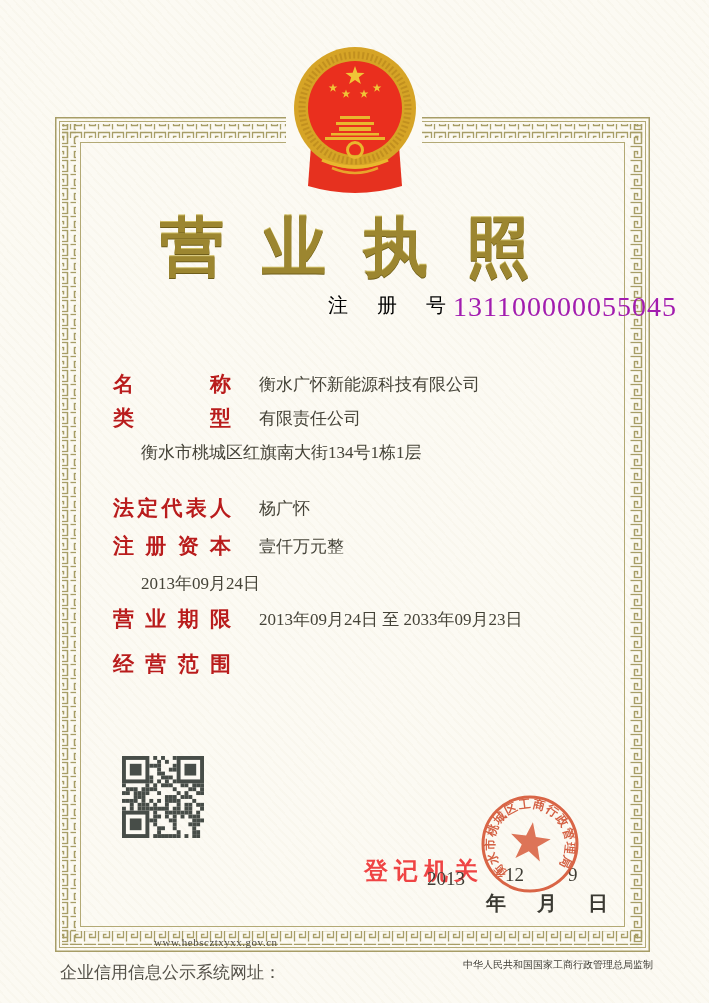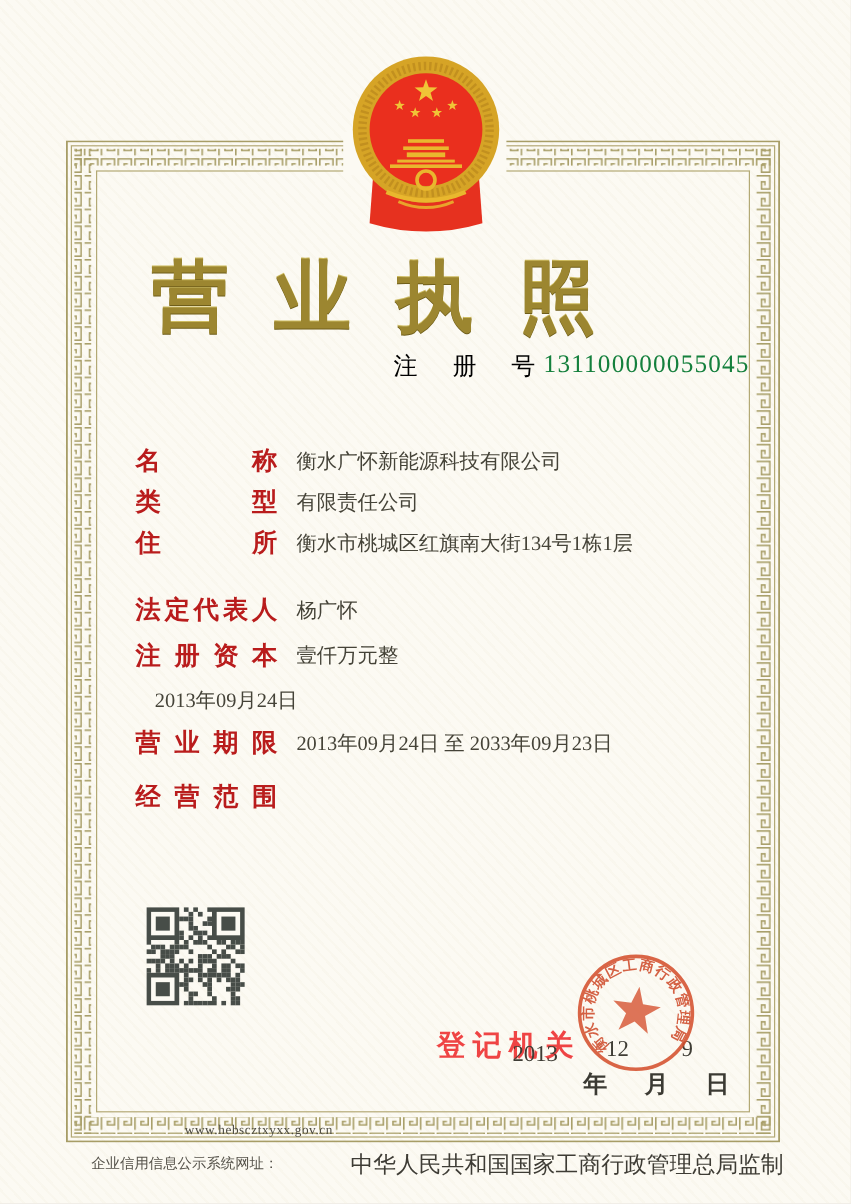--- a/index.html
+++ b/index.html
@@ -7,39 +7,39 @@
     position:relative; width:709px; height:1003px; margin:0 auto;
     background:#fcfaf3; overflow:hidden;
     font-family:"Liberation Serif","DejaVu Serif",serif; color:#3b3a33;
   }
   .texture{position:absolute; inset:0; z-index:0; pointer-events:none;
     background:repeating-linear-gradient(47deg, rgba(200,188,140,0.05) 0 2px, rgba(0,0,0,0) 2px 7px);}
   .frame{position:absolute; left:55px; top:117px; z-index:1;}
   .emblem-mask{position:absolute; left:286px; top:110px; width:136px; height:36px; background:#fcfaf3; z-index:5;}
   .emblem{position:absolute; left:292px; top:46px; z-index:6;}
   .title{
-    position:absolute; top:204px; left:0; width:642px; text-align:center; z-index:4;
+    position:absolute; top:204px; left:0; width:709px; text-align:center; z-index:4;
     font-size:64px; font-weight:bold; letter-spacing:38px; padding-left:19px; box-sizing:border-box;
     color:#9c8630; text-shadow:0 1px 0 #6f5e1a, 0 -1px 0 #cdbb61;
   }
   .jlabel{text-align:justify; text-align-last:justify; display:block;}
   .regline-label{position:absolute; left:328px; top:292px; width:118px; font-size:20px; color:#000000; z-index:4;}
-  .regline-number{position:absolute; left:453px; top:291px; font-size:21px; letter-spacing:1px; color:#15803d; z-index:4;}
+  .regline-number{position:absolute; left:453px; top:291px; font-size:28px; letter-spacing:1px; color:#a21caf; z-index:4;}
   .row{position:absolute; left:113px; display:flex; z-index:4;}
   .row .lab{width:118px; font-size:21px; font-weight:600; color:#b91c1c; flex:none;}
-  .row .val{margin-left:16px; font-size:17px; color:#454338; padding-top:3px; white-space:nowrap;}
+  .row .val{margin-left:28px; font-size:17px; color:#454338; padding-top:3px; white-space:nowrap;}
   .row.scope .val{width:368px; font-size:14.5px; line-height:1.32; padding-top:4px; white-space:normal;}
   .qr{position:absolute; left:122px; top:756px; z-index:4;}
   .issuer-label{position:absolute; left:364px; top:855px; width:114px; font-size:24px; font-weight:600; color:#ef4444; z-index:4;}
   .date-num{position:absolute; font-size:19px; color:#3f3d35; z-index:4;}
   .date-unit{position:absolute; font-size:20px; font-weight:600; color:#3b3a33; z-index:4;}
   .seal{position:absolute; left:477px; top:792px; z-index:7; opacity:0.88;}
   .site-url{position:absolute; left:154px; top:936px; font-size:11px; letter-spacing:0.5px; color:#4c4a40; z-index:8;}
-  .footer-left{position:absolute; left:76px; top:961px; font-size:12px; color:#55524a; z-index:4;}
-  .footer-right{position:absolute; right:56px; top:958px; font-size:19px; color:#3e3c35; z-index:4;}
+  .footer-left{position:absolute; left:60px; top:961px; font-size:17px; color:#55524a; z-index:4;}
+  .footer-right{position:absolute; right:56px; top:958px; font-size:10px; color:#3e3c35; z-index:4;}
 </style>
 </head>
 <body>
 
 <div class="page">
   <div class="texture"></div>
 
   <svg class="frame" width="595" height="835">
     <defs>
       <pattern id="pkeyH" width="14" height="14" patternUnits="userSpaceOnUse">
@@ -92,21 +92,20 @@
 
   <div class="row" style="top:370px">
     <span class="lab jlabel">名称</span>
     <span class="val">衡水广怀新能源科技有限公司</span>
   </div>
   <div class="row" style="top:404px">
     <span class="lab jlabel">类型</span>
     <span class="val">有限责任公司</span>
   </div>
   <div class="row" style="top:438px">
-    <span class="lab jlabel">住所</span>
     <span class="val">衡水市桃城区红旗南大街134号1栋1层</span>
   </div>
   <div class="row" style="top:532px">
     <span class="lab jlabel">注册资本</span>
     <span class="val">壹仟万元整</span>
   </div>
   <div class="row" style="top:494px">
     <span class="lab jlabel">法定代表人</span>
     <span class="val">杨广怀</span>
   </div>

